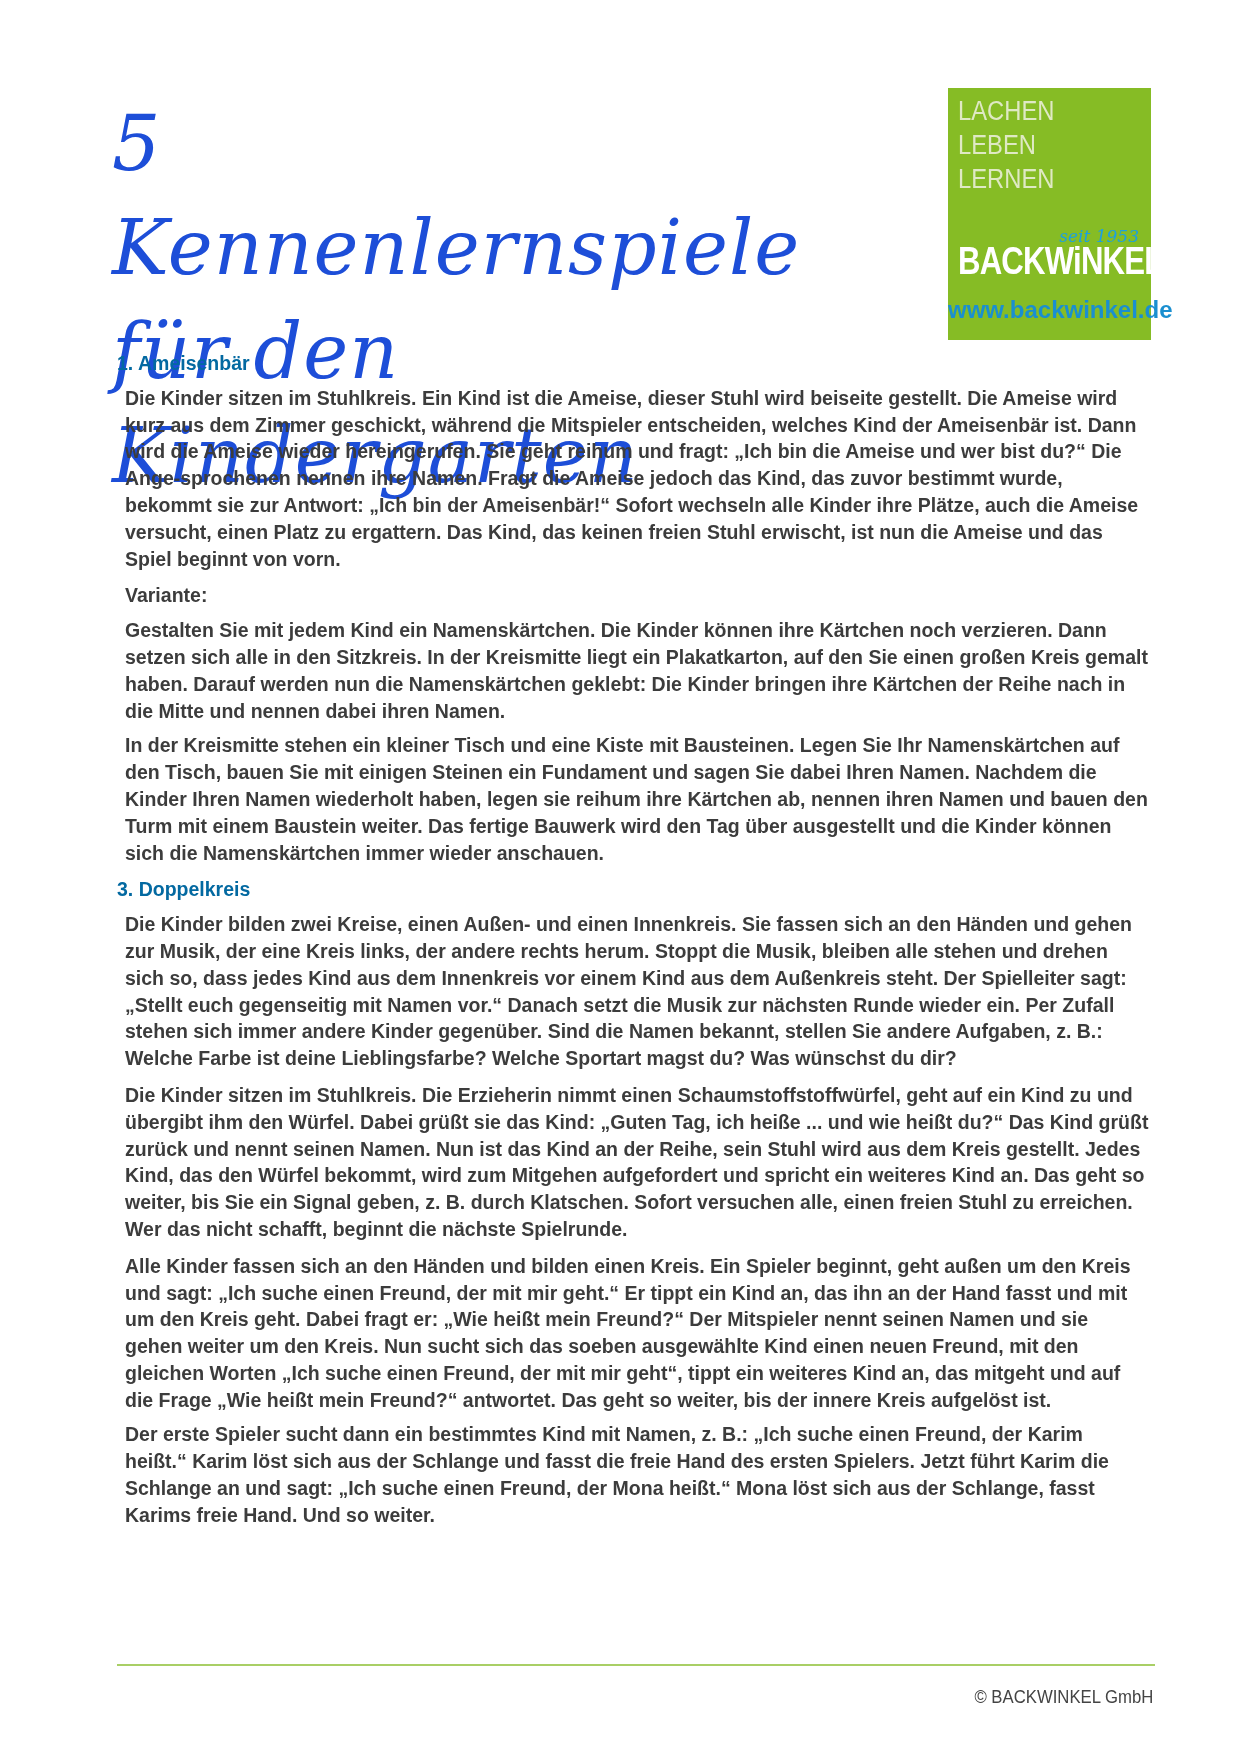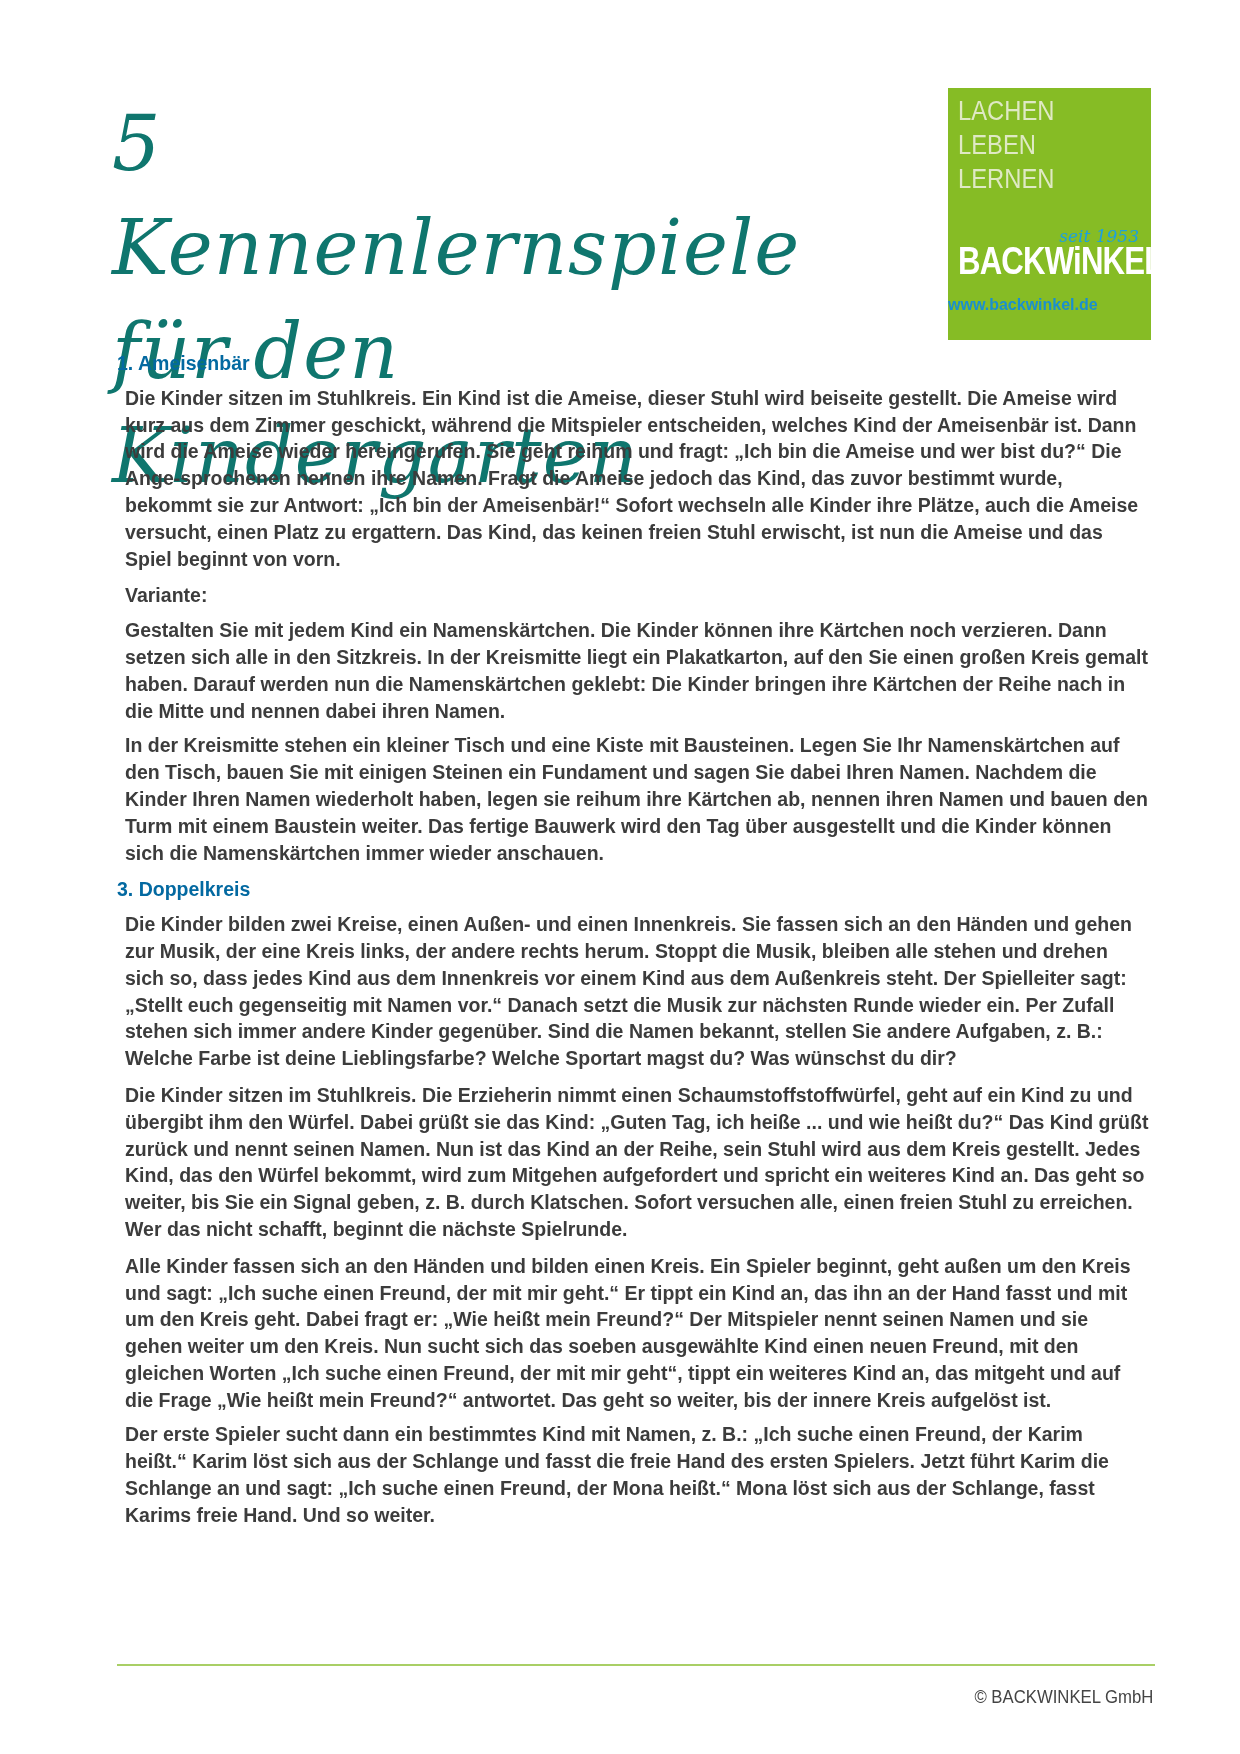--- a/index.html
+++ b/index.html
@@ -1,31 +1,31 @@
 <!DOCTYPE html>
 <html><head>
   <meta charset="utf-8">
   <style>
     html, body { margin: 0; padding: 0; background: #ffffff; }
     body { width: 1240px; height: 1754px; position: relative; overflow: hidden;
       font-family: "DejaVu Sans", sans-serif; color: #3c3c3c; }
     .title { position: absolute; left: 112px; top: 92px; width: 740px;
-      color: #0f766e; font-family: "DejaVu Serif", serif; font-style: italic;
+      color: #1d4ed8; font-family: "DejaVu Serif", serif; font-style: italic;
       font-size: 76px; line-height: 104px; letter-spacing: 1px; margin: 0; font-weight: normal; }
     .title span { display: block; }
     .logo { position: absolute; left: 948px; top: 88px; width: 203px; height: 252px; background: #86bc25; }
     .logo .slogan { position: absolute; left: 10px; top: 6px; color: #dfe9c4;
       font-family: "Liberation Sans", sans-serif; font-size: 27px; line-height: 34px; transform: scaleX(0.88); transform-origin: left top; }
     .logo .seit { position: absolute; right: 12px; top: 138px; color: #1ba0e2;
       font-family: "DejaVu Serif", serif; font-style: italic; font-size: 17px; }
     .logo .brand { position: absolute; left: 10px; top: 152px; color: #ffffff;
       font-family: "Liberation Sans", sans-serif; font-weight: bold; font-size: 38px; letter-spacing: -1px;
       transform: scaleX(0.82); transform-origin: left top; white-space: nowrap; }
     .website { position: absolute; left: 948px; top: 296px; width: 203px; text-align: left;
-      color: #1a8fd0; font-family: "Liberation Sans", sans-serif; font-weight: bold; font-size: 16px; text-decoration: none; }
+      color: #1a8fd0; font-family: "Liberation Sans", sans-serif; font-weight: bold; font-size: 24px; text-decoration: none; }
     .content { position: absolute; left: 117px; top: 350px; width: 1040px;
       font-family: "Liberation Sans", sans-serif; font-size: 19.5px; line-height: 26.8px; color: #3c3c3c; }
     .section { margin-bottom: 10px; }
     .section h2 { font-size: 19.5px; font-weight: bold; margin: 0; line-height: 26.8px; color: #0369a1; }
     .section p { margin: 8px; font-weight: bold; }
     .footer-rule { position: absolute; left: 117px; top: 1664px; width: 1038px; height: 2px; background: #a9cf66; }
     .copyright { position: absolute; right: 87px; top: 1686px; font-family: "Liberation Sans", sans-serif;
       font-size: 19px; color: #444; transform: scaleX(0.88); transform-origin: right top; }
   </style>
 </head>

